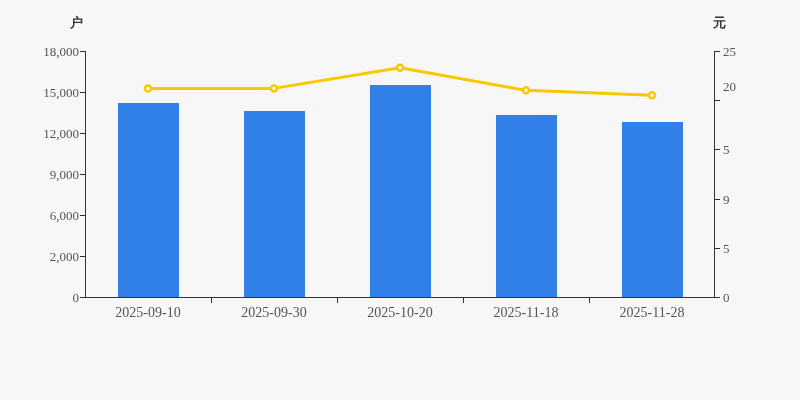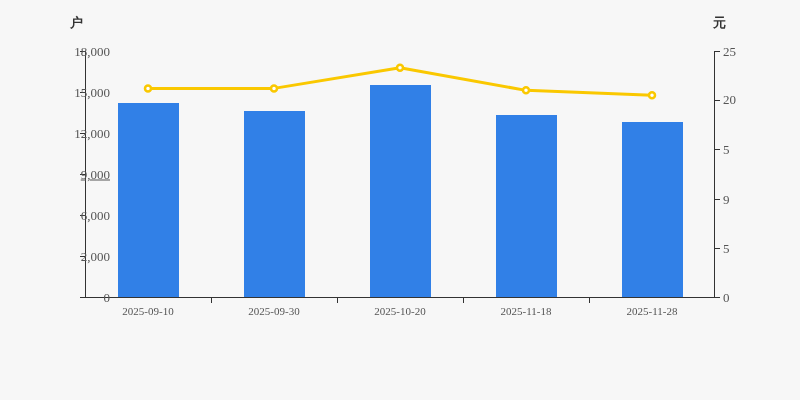--- a/index.html
+++ b/index.html
@@ -55,33 +55,33 @@
 
   .tick-label {
     position: absolute;
     font-size: 13px;
     color: #555555;
     white-space: nowrap;
     line-height: 1;
   }
   .tick-label-left {
     text-align: right;
-    right: 690px;
+    right: 721px;
     transform: translateY(-50%);
   }
   .tick-label-right {
     text-align: center;
     left: 723px;
     transform: translateY(-50%);
   }
   .tick-label-x {
     top: 306px;
     transform: translateX(-50%);
     color: #555555;
-    font-size: 11px;
+    font-size: 14px;
   }
 
   .bar {
     position: absolute;
     background: #3180E7;
   }
 
   #line-layer {
     position: absolute;
     left: 0;
@@ -105,39 +105,39 @@
   <div class="axis-line" id="x-axis-line"></div>
 
   <div id="left-ticks">
       <div class="tick-mark tick-left" style="top: 297px;"></div>
       <div class="tick-label tick-label-left" style="top: 297px;">0</div>
       <div class="tick-mark tick-left" style="top: 256px;"></div>
       <div class="tick-label tick-label-left" style="top: 256px;">2,000</div>
       <div class="tick-mark tick-left" style="top: 215px;"></div>
       <div class="tick-label tick-label-left" style="top: 215px;">6,000</div>
       <div class="tick-mark tick-left" style="top: 174px;"></div>
-      <div class="tick-label tick-label-left" style="top: 174px; text-decoration: underline;">9,000</div>
+      <div class="tick-label tick-label-left" style="top: 174px;">9,000</div>
       <div class="tick-mark tick-left" style="top: 133px;"></div>
       <div class="tick-label tick-label-left" style="top: 133px;">12,000</div>
       <div class="tick-mark tick-left" style="top: 92px;"></div>
       <div class="tick-label tick-label-left" style="top: 92px;">15,000</div>
       <div class="tick-mark tick-left" style="top: 51px;"></div>
       <div class="tick-label tick-label-left" style="top: 51px;">18,000</div>
     </div>
   <div id="right-ticks">
       <div class="tick-mark tick-right" style="top: 297px;"></div>
       <div class="tick-label tick-label-right" style="top: 297px;">0</div>
       <div class="tick-mark tick-right" style="top: 247.8px;"></div>
       <div class="tick-label tick-label-right" style="top: 247.8px;">5</div>
       <div class="tick-mark tick-right" style="top: 198.6px;"></div>
       <div class="tick-label tick-label-right" style="top: 198.6px;">9</div>
       <div class="tick-mark tick-right" style="top: 149.4px;"></div>
       <div class="tick-label tick-label-right" style="top: 149.4px;">5</div>
       <div class="tick-mark tick-right" style="top: 100.2px;"></div>
-      <div class="tick-label tick-label-right" style="top: 99px;">20</div>
+      <div class="tick-label tick-label-right" style="top: 86px;">20</div>
       <div class="tick-mark tick-right" style="top: 51px;"></div>
       <div class="tick-label tick-label-right" style="top: 51px;">25</div>
     </div>
   <div id="x-ticks">
       <div class="tick-x" style="left: 211px;"></div>
       <div class="tick-x" style="left: 337px;"></div>
       <div class="tick-x" style="left: 463px;"></div>
       <div class="tick-x" style="left: 589px;"></div>
       <div class="tick-label tick-label-x" style="left: 148px;">2025-09-10</div>
       <div class="tick-label tick-label-x" style="left: 274px; font-family: Liberation Serif, serif;">2025-09-30</div>

